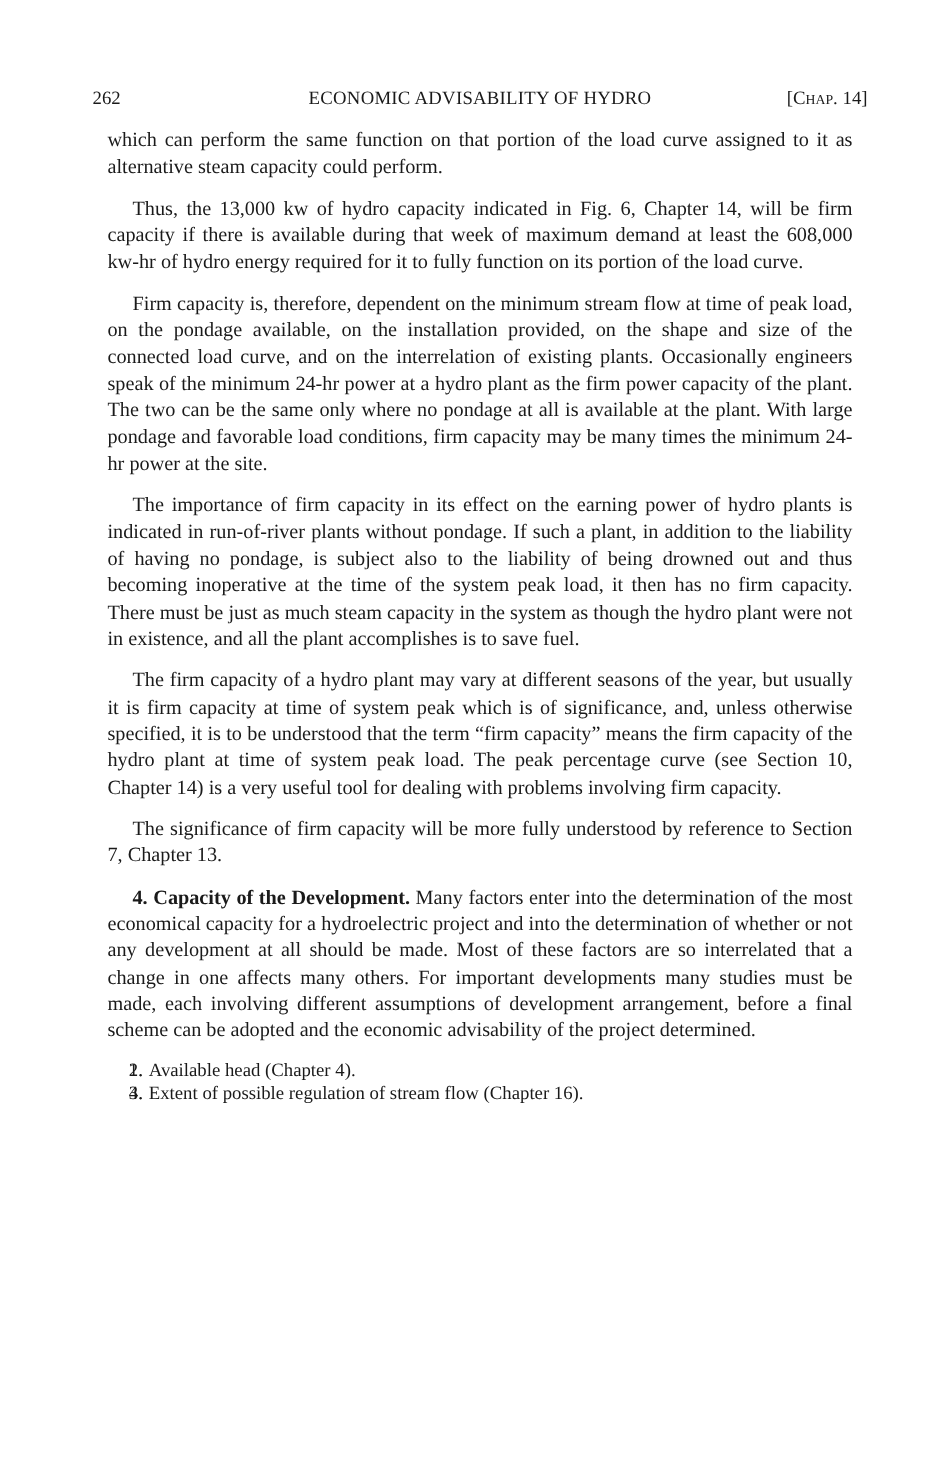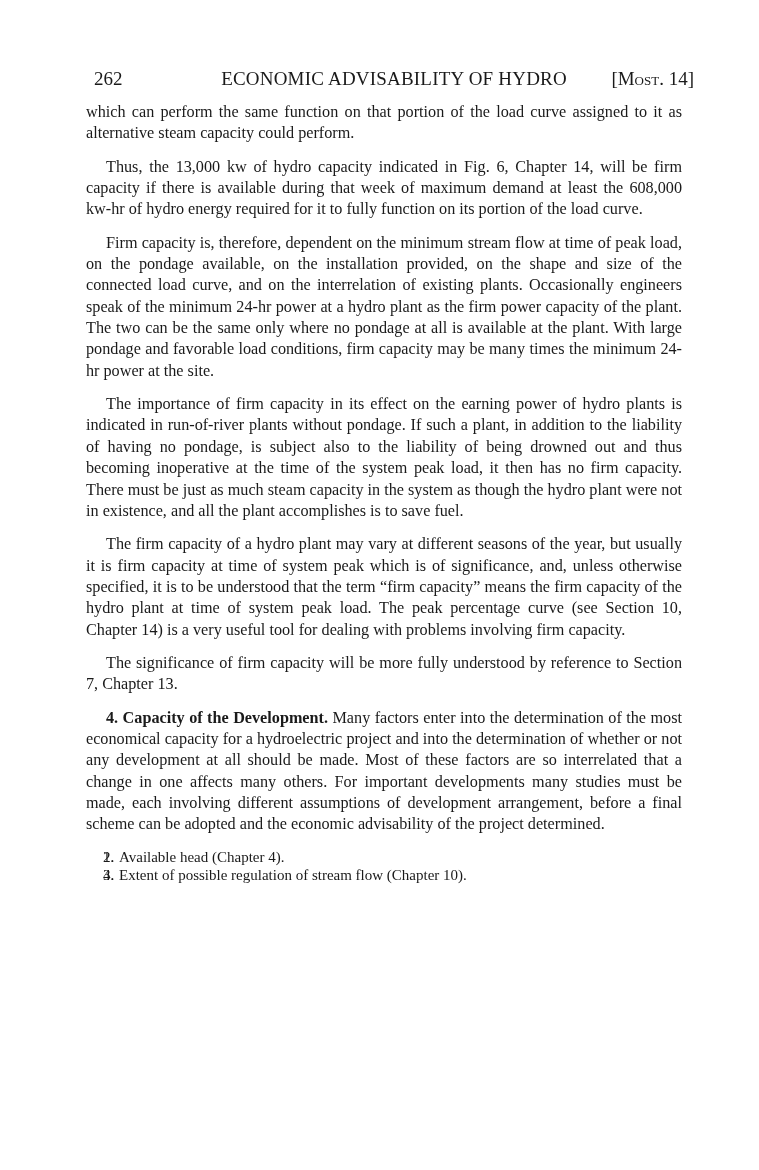--- a/index.html
+++ b/index.html
@@ -17,24 +17,23 @@
     }
     .page {
       position: absolute;
       left: 74px;
       top: 68px;
       width: 620px;
     }
     .running-head {
       position: relative;
       height: 22px;
-      font-size: 19px;
+      font-size: 15px;
       line-height: 22px;
       margin-bottom: 8px;
-      margin-left: 20px;
     }
     .page-number {
       position: absolute;
       left: 0;
       top: 0;
     }
     .running-title {
       position: absolute;
       left: 0;
       right: 0;
@@ -83,35 +82,35 @@
     }
   </style>
 </head>
 <body>
 
 <div class="page">
 
   <div class="running-head">
     <span class="page-number">262</span>
     <span class="running-title">ECONOMIC ADVISABILITY OF HYDRO</span>
-    <span class="chapter-ref"><span>[</span><span class="sc">Most.</span><span> 14]</span></span>
+    <span class="chapter-ref"><span>[</span><span class="sc">Chap.</span><span> 14]</span></span>
   </div>
 
   <div class="body-text">
     <p>which can perform the same function on that portion of the load curve assigned to it as alternative steam capacity could perform.</p>
     <p class="indent">Thus, the 13,000 kw of hydro capacity indicated in Fig. 6, Chapter 14, will be firm capacity if there is available during that week of maximum demand at least the 608,000 kw-hr of hydro energy required for it to fully function on its portion of the load curve.</p>
     <p class="indent">Firm capacity is, therefore, dependent on the minimum stream flow at time of peak load, on the pondage available, on the installation provided, on the shape and size of the connected load curve, and on the interrelation of existing plants.  Occasionally engineers speak of the minimum 24-hr power at a hydro plant as the firm power capacity of the plant.  The two can be the same only where no pondage at all is available at the plant.  With large pondage and favorable load conditions, firm capacity may be many times the minimum 24-hr power at the site.</p>
     <p class="indent">The importance of firm capacity in its effect on the earning power of hydro plants is indicated in run-of-river plants without pondage.  If such a plant, in addition to the liability of having no pondage, is subject also to the lia­bility of being drowned out and thus becoming inoperative at the time of the system peak load, it then has no firm capacity.  There must be just as much steam capacity in the system as though the hydro plant were not in existence, and all the plant accomplishes is to save fuel.</p>
     <p class="indent">The firm capacity of a hydro plant may vary at different seasons of the year, but usually it is firm capacity at time of system peak which is of significance, and, unless otherwise specified, it is to be understood that the term “firm capacity” means the firm capacity of the hydro plant at time of system peak load.  The peak percentage curve (see Section 10, Chapter 14) is a very useful tool for dealing with problems involving firm capacity.</p>
     <p class="indent">The significance of firm capacity will be more fully understood by reference to Section 7, Chapter 13.</p>
 
     <p class="indent"><span class="section-heading">4. Capacity of the Development.</span><span>  Many factors enter into the deter­mination of the most economical capacity for a hydroelectric project and into the determination of whether or not any development at all should be made. Most of these factors are so interrelated that a change in one affects many others.  For important developments many studies must be made, each in­volving different assumptions of development arrangement, before a final scheme can be adopted and the economic advisability of the project deter­mined.</span></p>
 
 
     <ol class="factor-list">
       <li><span class="num">1.</span></li>
       <li><span class="num">2.</span><span>Available head (Chapter 4).</span></li>
       <li><span class="num">3.</span></li>
-      <li><span class="num">4.</span><span>Extent of possible regulation of stream flow (Chapter 10).</span></li>
+      <li><span class="num">4.</span><span>Extent of possible regulation of stream flow (Chapter 16).</span></li>
     </ol>
   </div>
 
 </div>
 
 </body></html>

